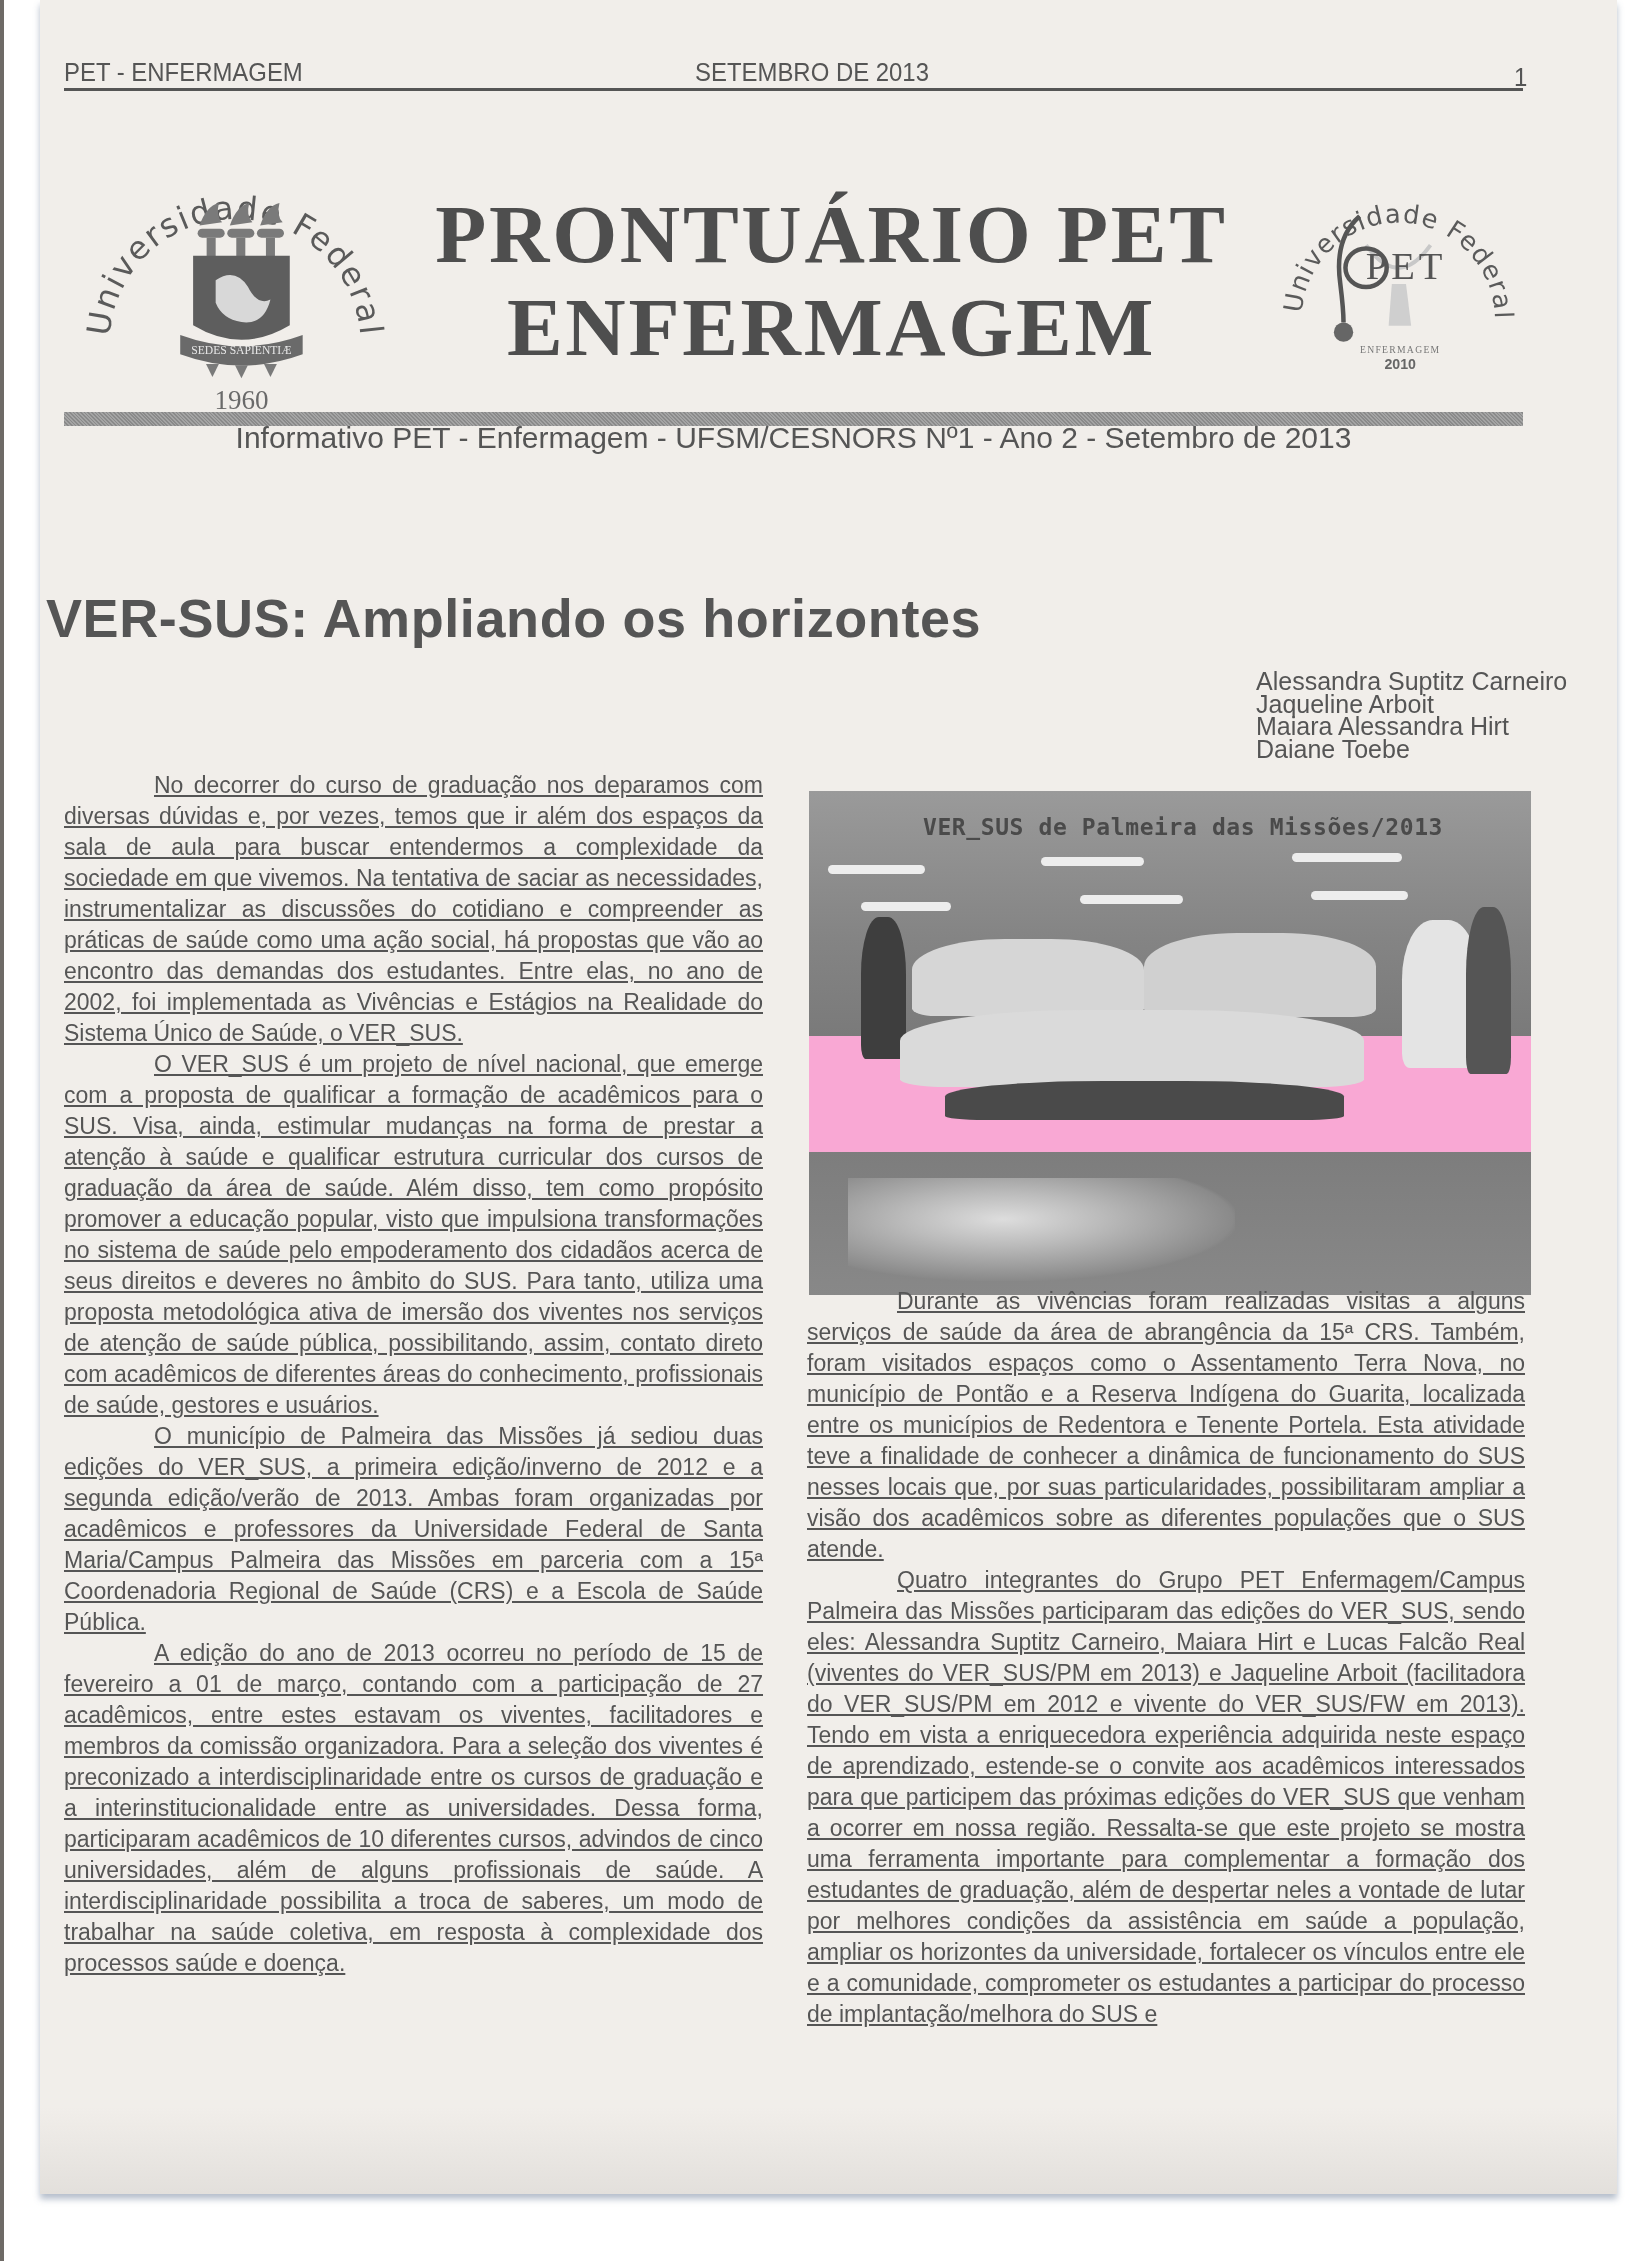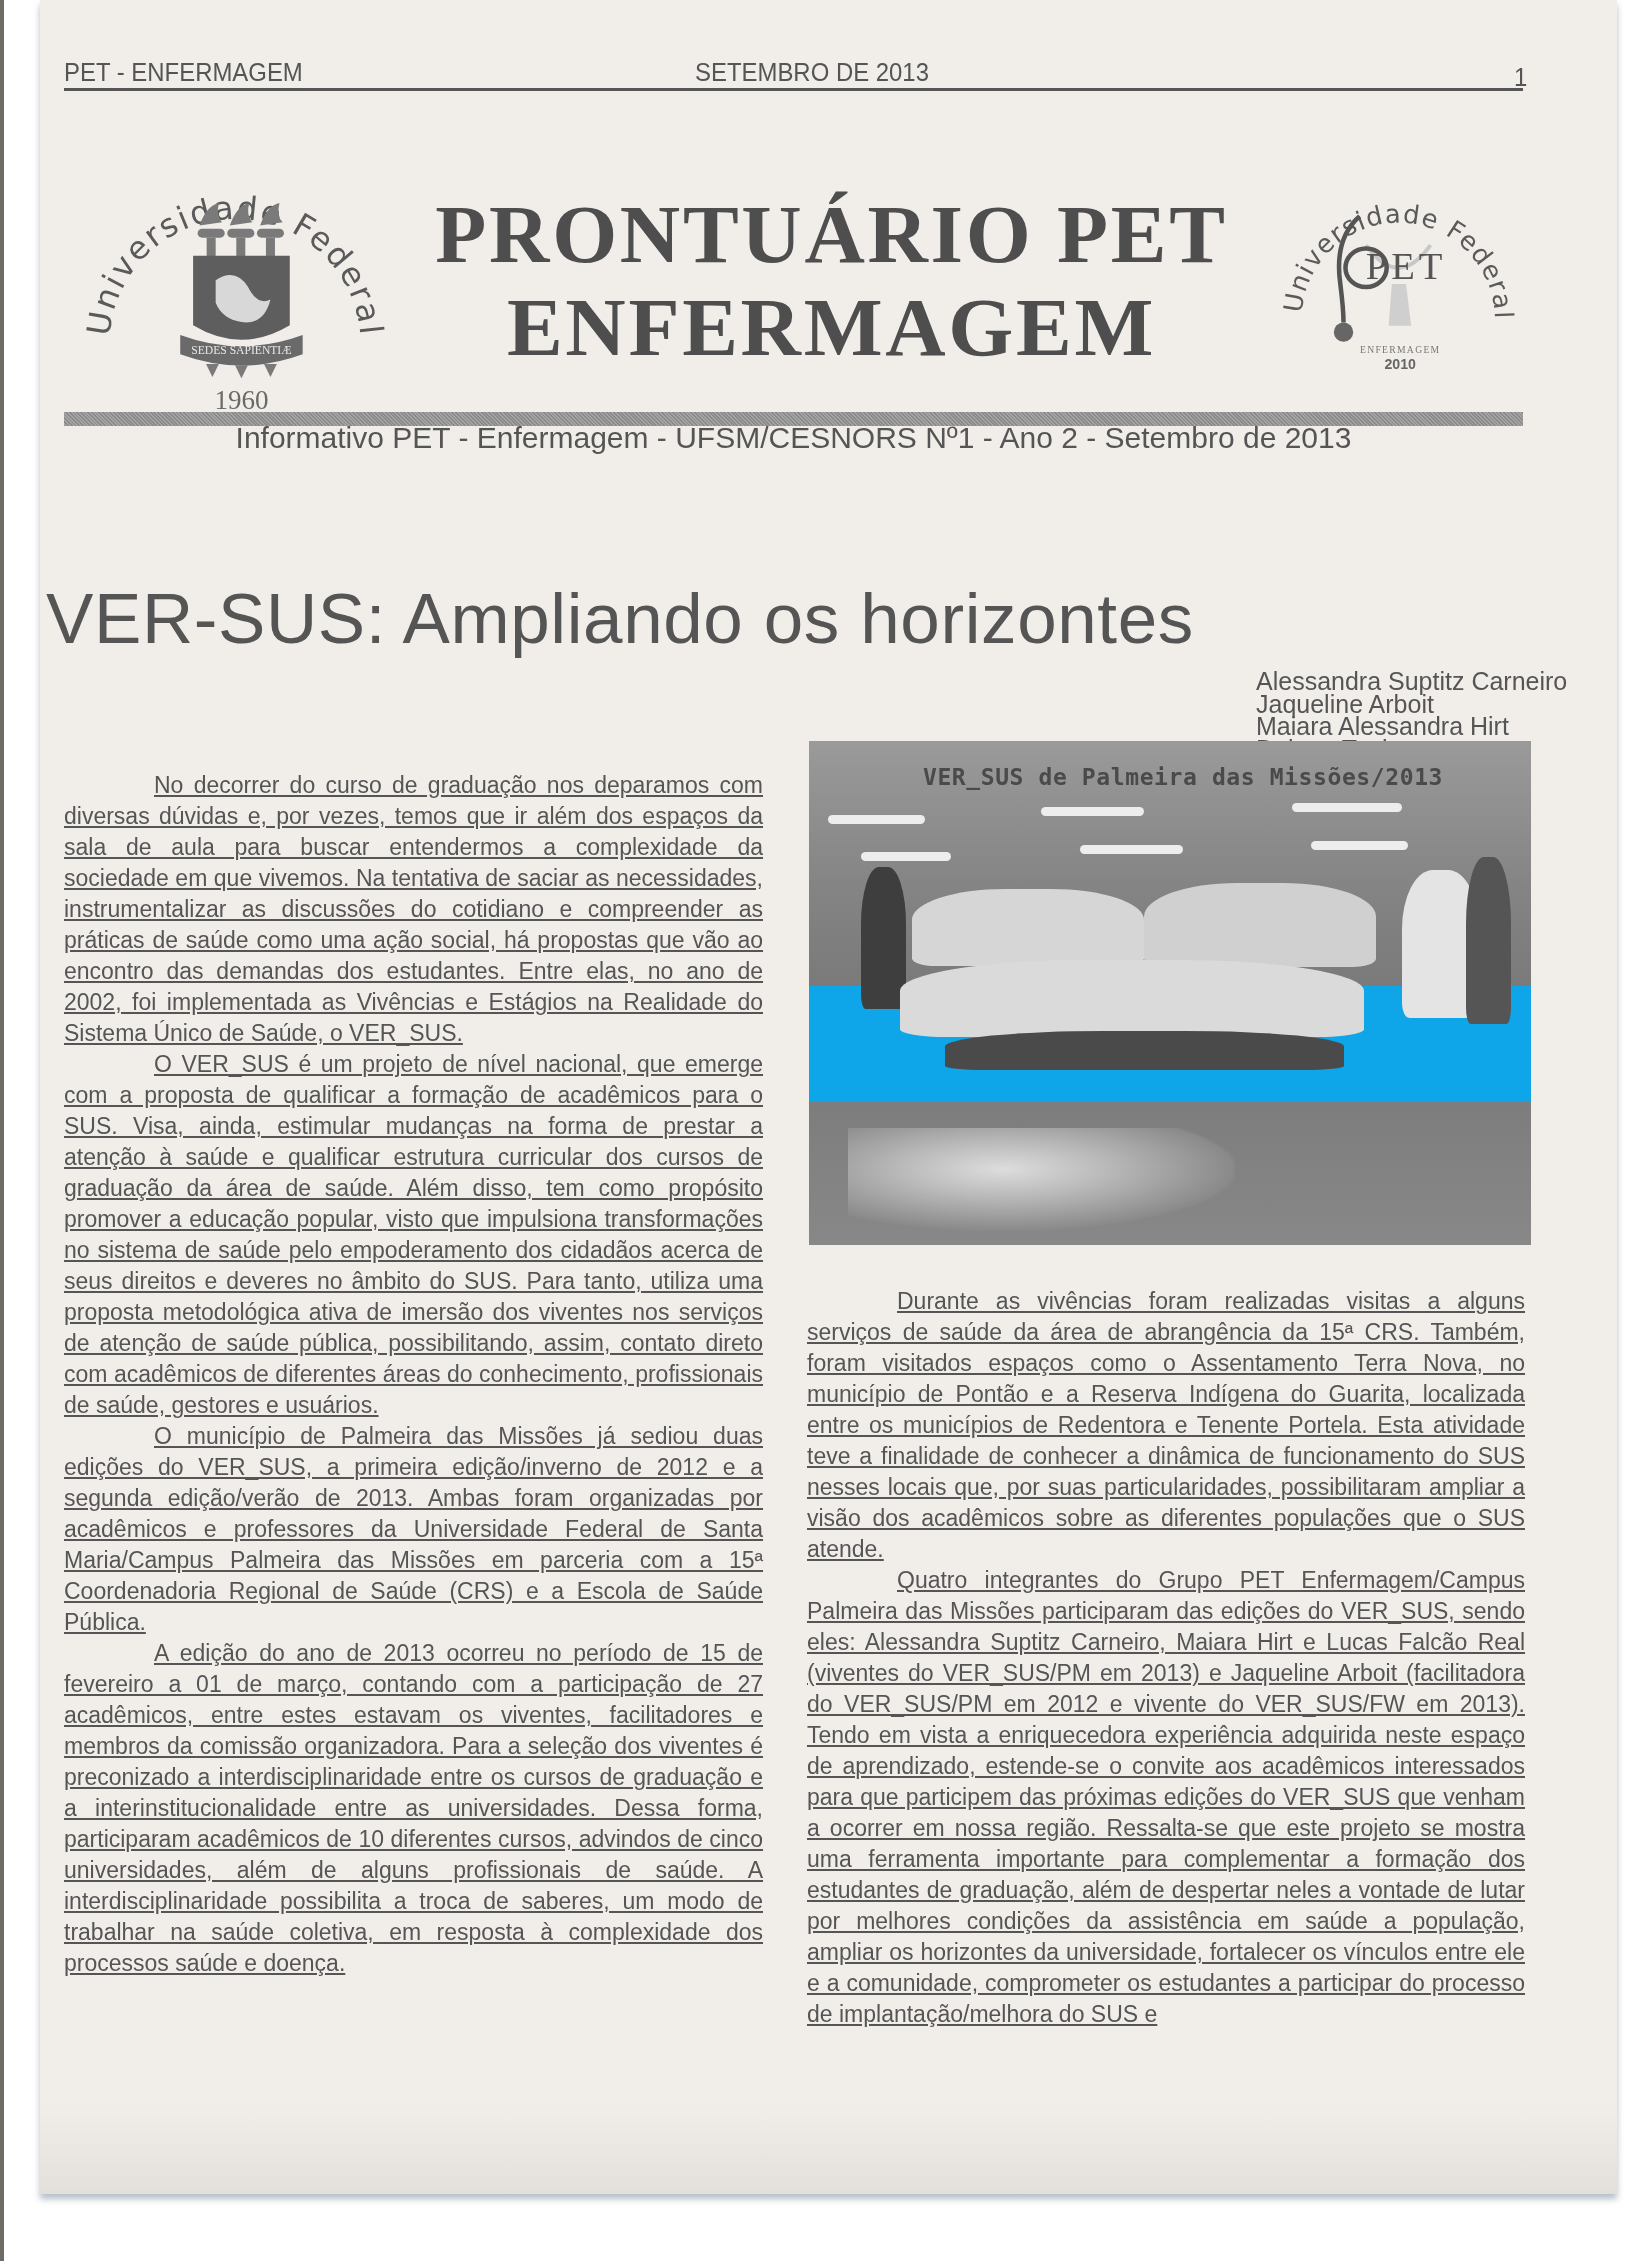--- a/index.html
+++ b/index.html
@@ -48,35 +48,35 @@
       background: repeating-linear-gradient(45deg, #8a8a8a 0 1.3px, #a4a4a4 1.3px 2.6px);
     }
     .subtitle {
       position: absolute; left: 64px; top: 421px; width: 1459px; text-align: center;
       font-size: 30px; color: #555;
     }
 
     
     .headline {
       position: absolute; left: 46px; top: 570px; width: 1495px;
-      font-family: "Liberation Sans", sans-serif; font-weight: normal; color: #555;
-      font-size: 71px; line-height: 97px; letter-spacing: 0.6px;
+      font-family: "Liberation Sans", sans-serif; font-weight: bold; color: #555;
+      font-size: 54px; line-height: 97px; letter-spacing: 0.6px;
     }
     .headline .h1 { white-space: nowrap; }
     .headline .h2 { white-space: nowrap; }
     .authors {
       position: absolute; left: 1256px; top: 670px; width: 271px;
       font-size: 25px; line-height: 22.5px; color: #555;
     }
     .authors div { white-space: nowrap; }
 
     
     .photo {
-      position: absolute; left: 809px; top: 741px; width: 722px; height: 504px;
-      background: #0ea5e9; overflow: hidden;
+      position: absolute; left: 809px; top: 791px; width: 722px; height: 504px;
+      background: #f9a8d4; overflow: hidden;
     }
     .photo .ceiling {
       position: absolute; left: 0; top: 0; width: 100%; height: 245px;
       background: linear-gradient(180deg, #9a9a9a 0%, #848484 60%, #7a7a7a 100%);
     }
     .photo .light { position: absolute; height: 9px; background: #ededed; border-radius: 4.5px; }
     .photo .floor {
       position: absolute; left: 0; top: 361px; width: 100%; height: 143px;
       background: linear-gradient(180deg, #7d7d7d 0%, #888 100%);
     }

